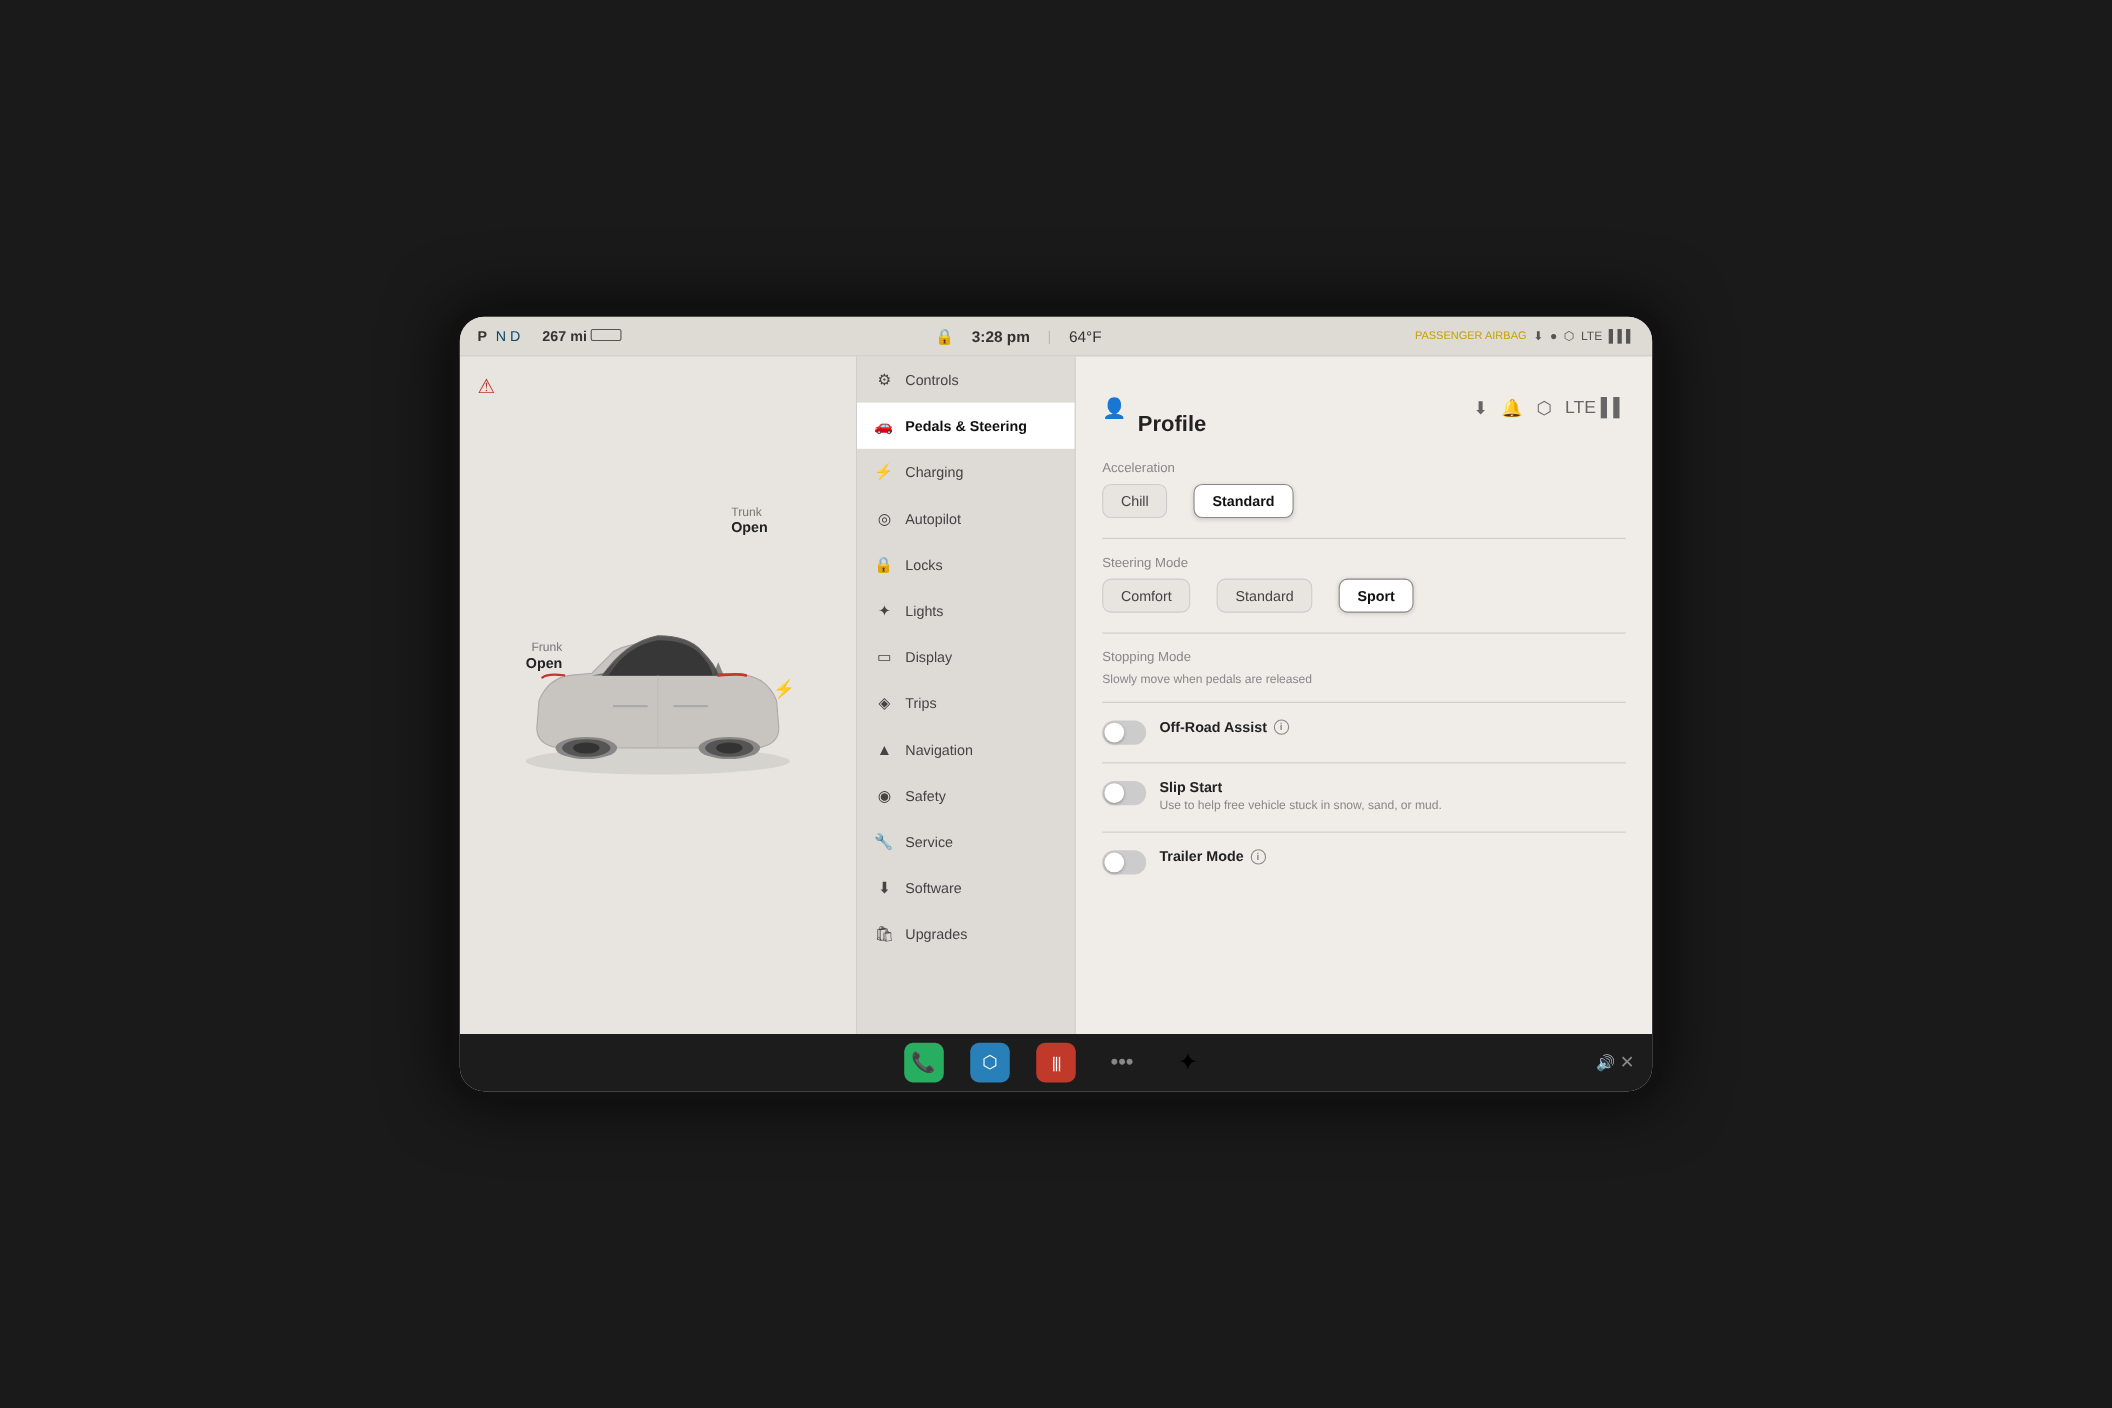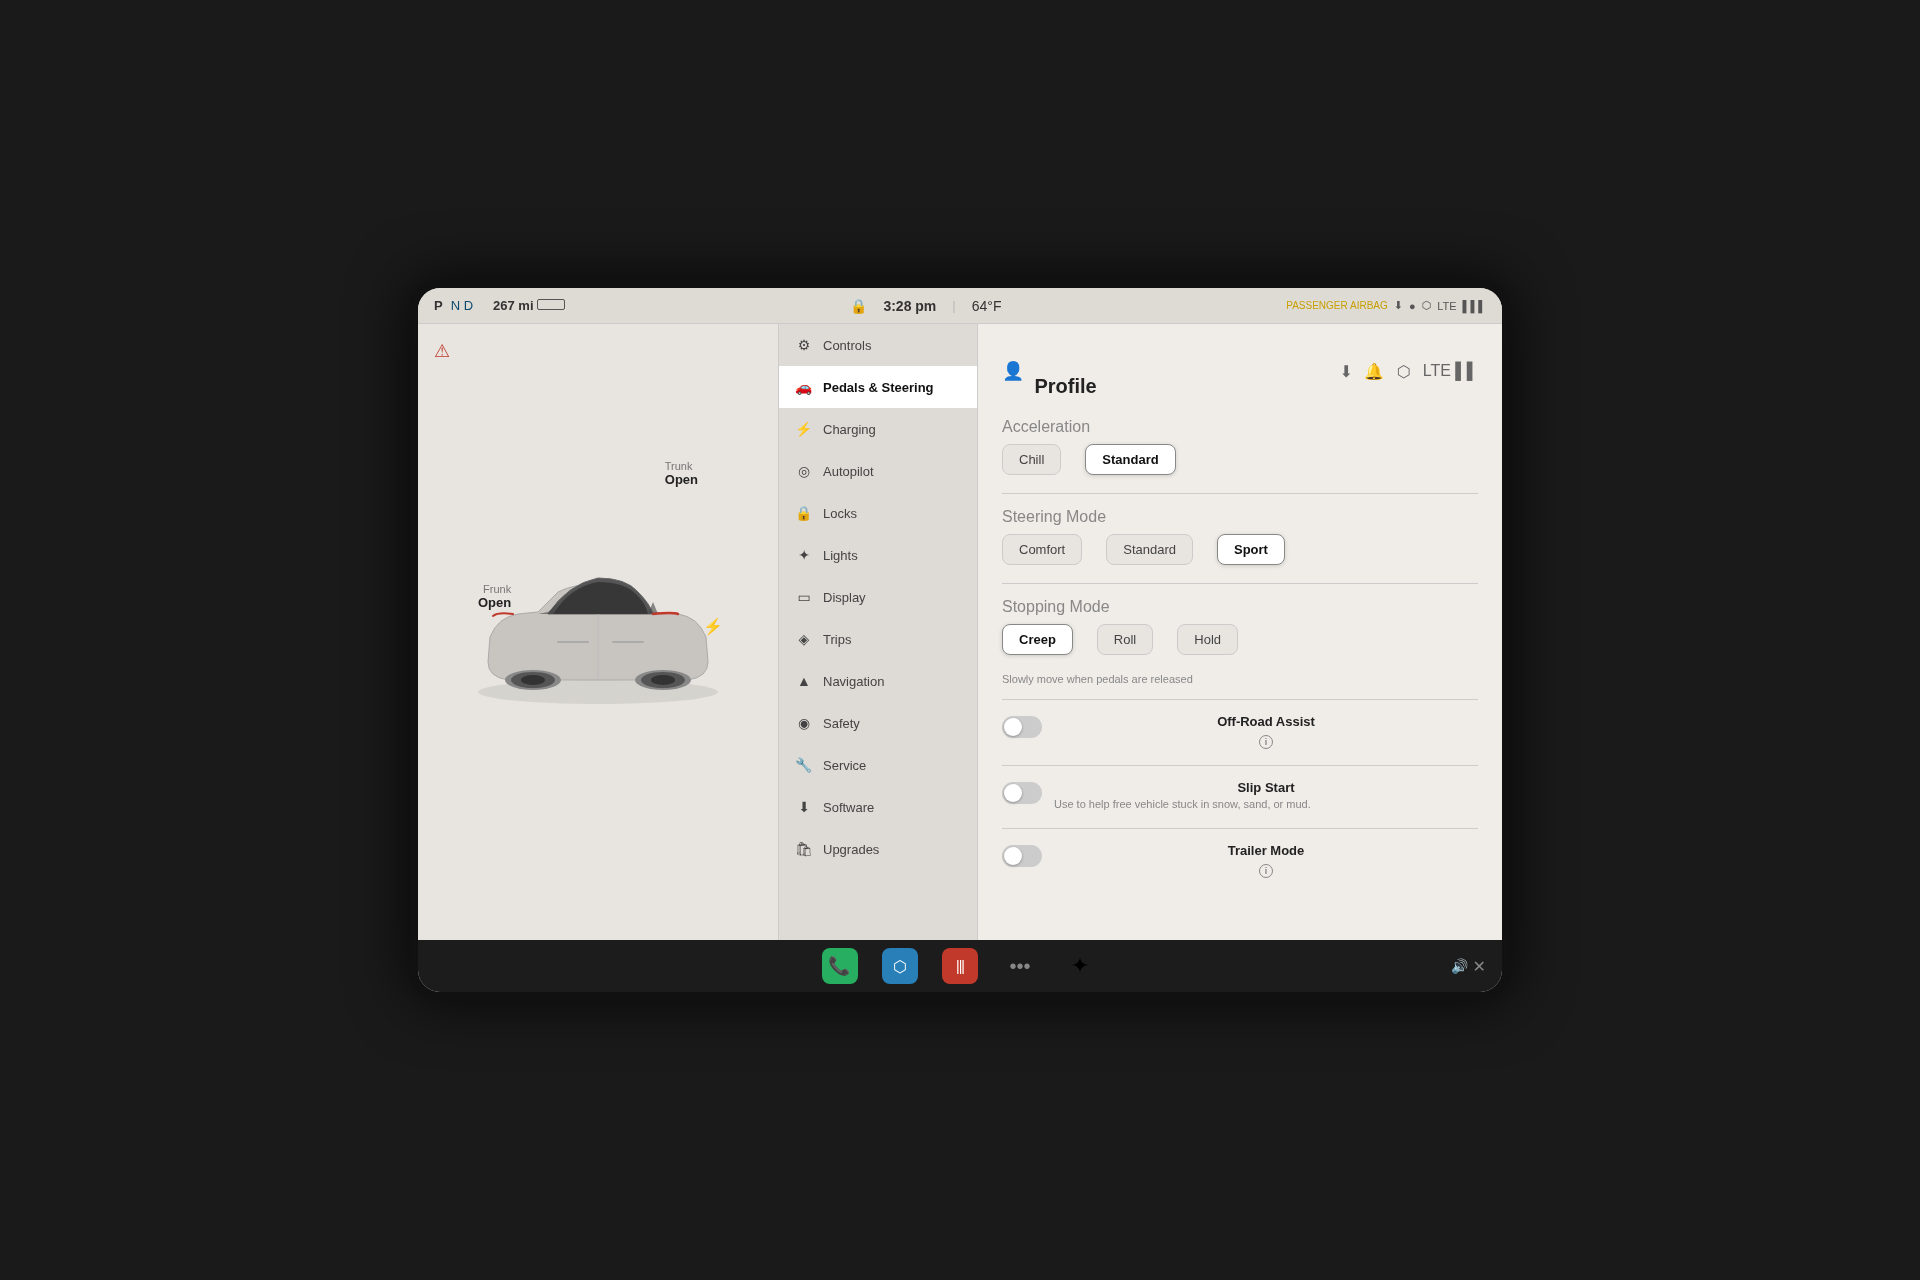--- a/index.html
+++ b/index.html
@@ -195,21 +195,21 @@
     }
     .header-icons {
       margin-left: auto;
       display: flex;
       gap: 12px;
       align-items: center;
       color: #666;
       font-size: 16px;
     }
     .section-label {
-      font-size: 16px;
+      font-size: 12px;
       color: #888;
       font-weight: 500;
       margin-bottom: 8px;
       text-transform: none;
     }
     .btn-group {
       display: flex;
       gap: 24px;
       margin-bottom: 18px;
     }
@@ -270,21 +270,20 @@
     .toggle-info {
       flex: 1;
     }
     .toggle-title {
       font-size: 13px;
       font-weight: 600;
       color: #222;
       display: flex;
       align-items: center;
       gap: 6px;
-      flex-direction: column;
     }
     .info-icon {
       width: 14px;
       height: 14px;
       border: 1.5px solid #888;
       border-radius: 50%;
       display: inline-flex;
       align-items: center;
       justify-content: center;
       font-size: 9px;
@@ -502,25 +501,20 @@
             <button class="btn-option">Comfort</button>
             <button class="btn-option">Standard</button>
             <button class="btn-option selected">Sport</button>
           </div>
         </div>
 
         <div class="divider"></div>
 
         <div>
           <div class="section-label">Stopping Mode</div>
-          <div class="btn-group">
-            <button class="btn-option selected">Creep</button>
-            <button class="btn-option">Roll</button>
-            <button class="btn-option">Hold</button>
-          </div>
           <div class="stopping-subtitle">Slowly move when pedals are released</div>
         </div>
 
         <div class="divider"></div>
 
         <div class="toggle-row">
           <div class="toggle-switch"></div>
           <div class="toggle-info">
             <div class="toggle-title">
               <span>Off-Road Assist</span>

